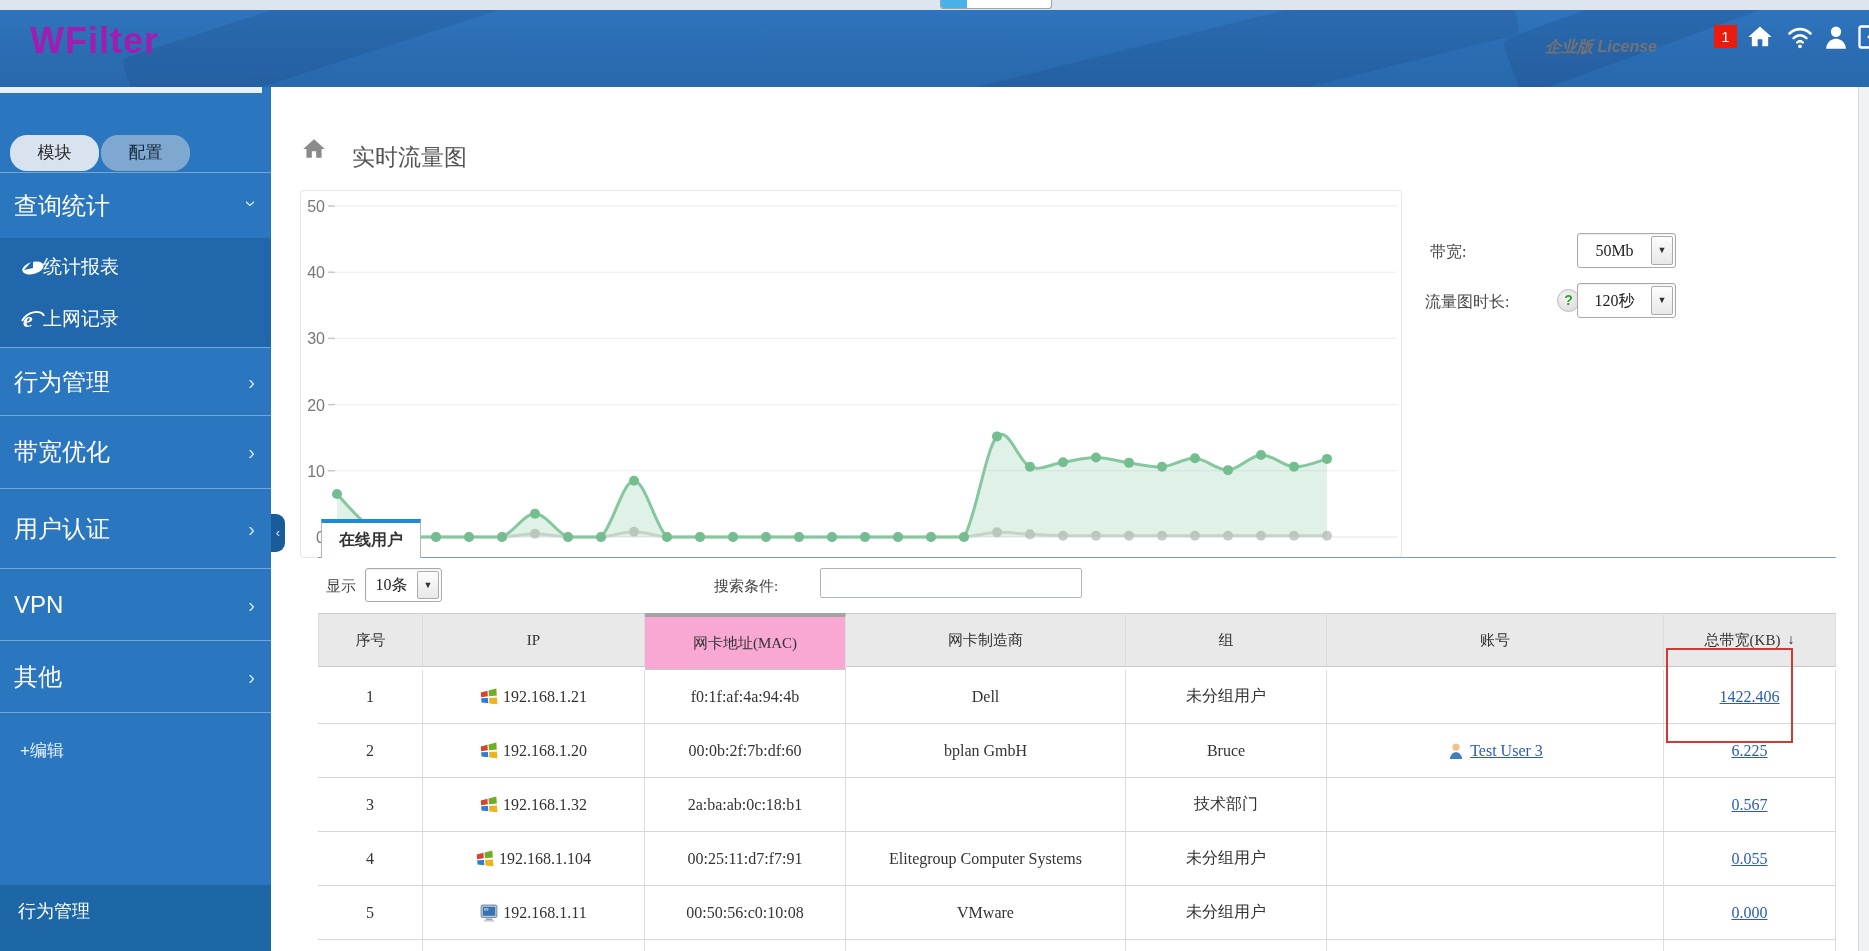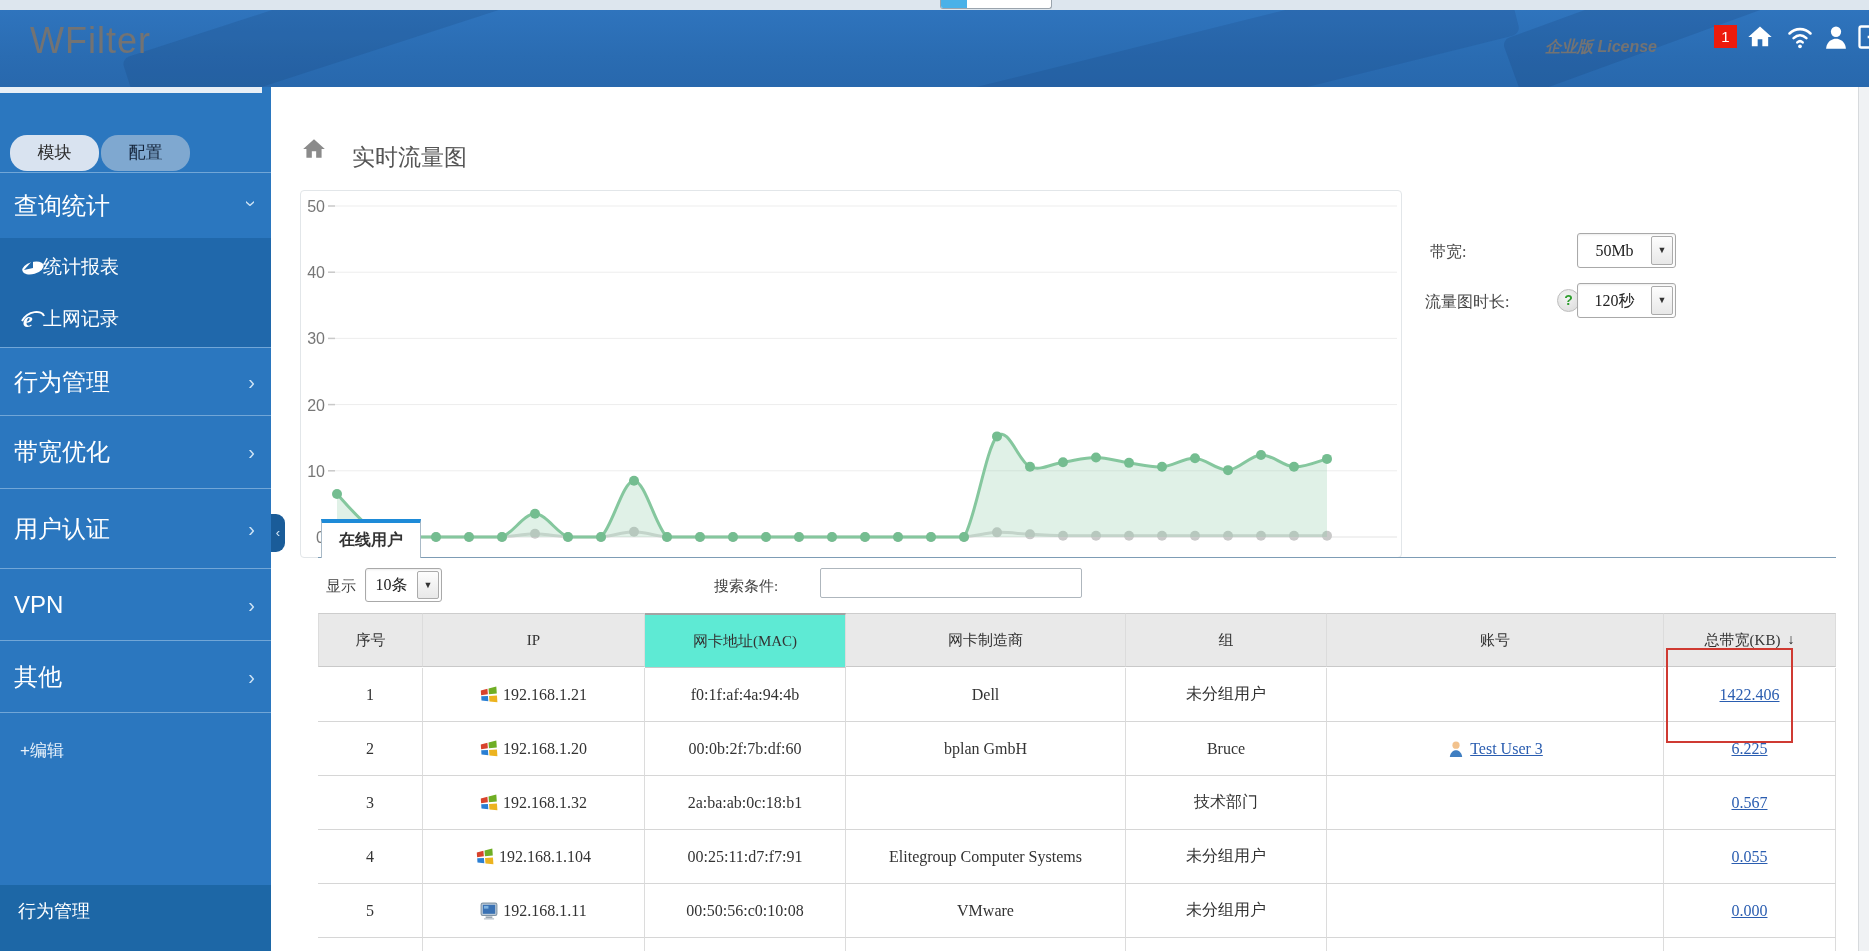--- a/index.html
+++ b/index.html
@@ -11,21 +11,21 @@
   .top-strip{left:0;top:0;width:1869px;height:10px;background:#dde6ee;border-bottom:1px solid #b6bfc9;}
   .strip-widget{left:940px;top:0;width:110px;height:8px;background:#fff;border:1px solid #9aa4ad;border-top:none;border-radius:0 0 3px 3px;overflow:hidden;}
   .strip-widget i{display:block;width:26px;height:8px;background:#49b1e8;}
 
   
   .header{left:0;top:10px;width:1869px;height:77px;
     background:linear-gradient(180deg,#2f74bd 0%,#2a6cb2 60%,#2868ad 100%);overflow:hidden;}
   .header .tex1{left:120px;top:-30px;width:500px;height:70px;background:rgba(20,60,110,.18);transform:rotate(-18deg);border-radius:8px;}
   .header .tex2{left:900px;top:20px;width:620px;height:80px;background:rgba(18,55,105,.15);transform:rotate(-14deg);border-radius:8px;}
   .header .tex3{left:1500px;top:-40px;width:400px;height:60px;background:rgba(16,50,100,.16);transform:rotate(-20deg);border-radius:8px;}
-  .logo{left:30px;top:20px;color:#737373;font-size:36px;font-weight:normal;letter-spacing:1px;}
+  .logo{left:30px;top:20px;color:#a21caf;font-size:36px;font-weight:bold;letter-spacing:1px;}
   .license{right:212px;top:37px;color:#737373;font-size:16px;font-weight:bold;font-style:italic;}
   .badge{left:1714px;top:25px;width:23px;height:23px;background:#ed1b0c;color:#fff;font-size:15px;
          text-align:center;line-height:23px;}
   .hicon{top:23px;width:28px;height:28px;color:#fff;}
   .hicon svg{width:28px;height:28px;display:block;}
 
   
   .sidebar{left:0;top:87px;width:271px;height:864px;background:#2b77bf;color:#fff;}
   .side-topline{left:0;top:0;width:262px;height:6px;background:#e8eff6;}
   .side-tab{top:48px;width:89px;height:36px;text-align:center;line-height:36px;font-size:17px;cursor:pointer;border-radius:17px;}
@@ -319,21 +319,21 @@
   <input class="search-input" value="" style="">
 
   <div class="grid">
 
     <div class="cell hcell hrow-cell" style="height:52px;background:#e9e9e9;border-top:1px solid #cdcdcd;border-bottom:1px solid #c9c9c9;font-size:15px;">
         <span>序号</span>
       </div>
     <div class="cell" style="height:52px;background:#e9e9e9;border-top:1px solid #cdcdcd;border-bottom:1px solid #c9c9c9;font-size:15px;">
         <span>IP</span>
       </div>
-    <div class="cell" style="height:52px;background:#5eead4;border-top:2px solid #a3a3a3;border-bottom:1px solid #c9c9c9;font-size:15px;">
+    <div class="cell" style="height:52px;background:#f9a8d4;border-top:4px solid #a3a3a3;border-bottom:1px solid #c9c9c9;font-size:15px;">
         <span>网卡地址(MAC)</span>
       </div>
     <div class="cell" style="height:52px;background:#e9e9e9;border-top:1px solid #cdcdcd;border-bottom:1px solid #c9c9c9;font-size:15px;">
         <span>网卡制造商</span>
       </div>
     <div class="cell" style="height:52px;background:#e9e9e9;border-top:1px solid #cdcdcd;border-bottom:1px solid #c9c9c9;font-size:15px;">
         <span>组</span>
       </div>
     <div class="cell" style="height:52px;background:#e9e9e9;border-top:1px solid #cdcdcd;border-bottom:1px solid #c9c9c9;font-size:15px;">
         <span>账号</span>

